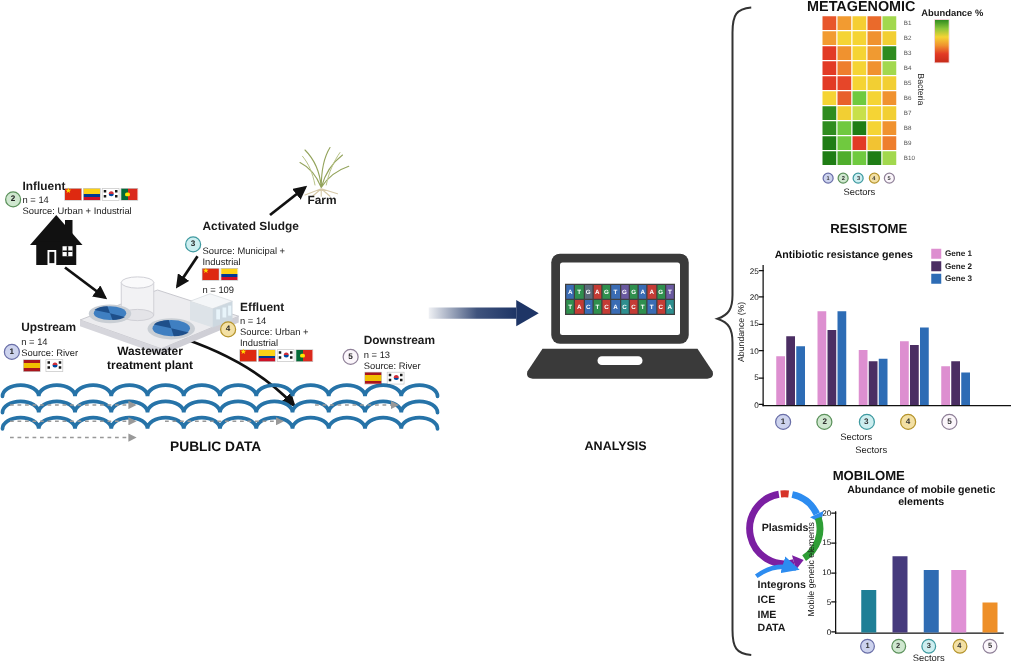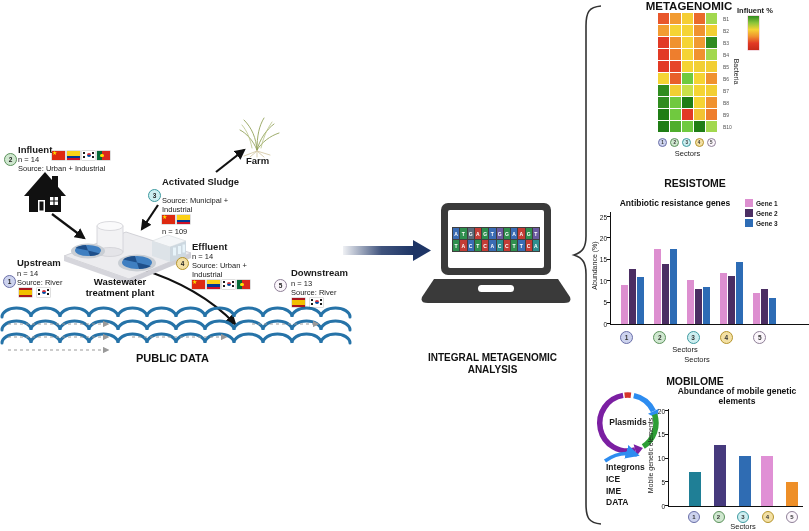--- a/index.html
+++ b/index.html
@@ -220,21 +220,20 @@
     </div>
   </div>
 
   <div class="txt site-name" style="left:246px;top:155px;">Farm</div>
   <div class="txt panel-title" style="left:70px;top:276px;width:100px;font-size:9.5px;line-height:11px;">
     <div>Wastewater</div>
     <div>treatment plant</div>
   </div>
   <div class="txt panel-title" style="left:120px;top:352px;width:105px;font-size:11px;">PUBLIC DATA</div>
   <div class="txt panel-title" style="left:420px;top:352px;width:145px;font-size:10px;line-height:12px;">
-    <div>INTEGRAL METAGENOMIC</div>
     <div>ANALYSIS</div>
   </div>
 
   <div class="dna" style="left:452px;top:227px;width:86px;">
     <div class="dna-row" id="dna-top">
         <span class="dna-tile" style="background: rgb(58, 108, 180);">A</span>
         <span class="dna-tile" style="background: rgb(47, 143, 78);">T</span>
         <span class="dna-tile" style="background: rgb(90, 106, 122);">G</span>
         <span class="dna-tile" style="background: rgb(196, 60, 53);">A</span>
         <span class="dna-tile" style="background: rgb(47, 143, 78);">G</span>
@@ -256,21 +255,21 @@
         <span class="dna-tile" style="background: rgb(46, 143, 143);">C</span>
         <span class="dna-tile" style="background: rgb(196, 60, 53);">C</span>
         <span class="dna-tile" style="background: rgb(47, 143, 78);">T</span>
         <span class="dna-tile" style="background: rgb(58, 108, 180);">T</span>
         <span class="dna-tile" style="background: rgb(196, 60, 53);">C</span>
         <span class="dna-tile" style="background: rgb(46, 143, 143);">A</span>
       </div>
   </div>
 
   <div class="txt panel-title" style="left:629px;top:0;width:120px;font-size:11.5px;">METAGENOMIC</div>
-  <div class="txt" style="left:737px;top:6px;font-size:7.5px;font-weight:bold;">Influent %</div>
+  <div class="txt" style="left:737px;top:6px;font-size:7.5px;font-weight:bold;">Abundance %</div>
   <div class="legend-grad" style="left:748px;top:16px;"></div>
   <div class="hm-grid" id="hm-grid" style="left:658px;top:13px;">
       <div class="hm-cell" style="background: rgb(232, 86, 43);"></div>
       <div class="hm-cell" style="background: rgb(242, 155, 49);"></div>
       <div class="hm-cell" style="background: rgb(245, 206, 51);"></div>
       <div class="hm-cell" style="background: rgb(234, 106, 43);"></div>
       <div class="hm-cell" style="background: rgb(162, 216, 78);"></div>
       <div class="hm-cell" style="background: rgb(242, 155, 49);"></div>
       <div class="hm-cell" style="background: rgb(245, 212, 52);"></div>
       <div class="hm-cell" style="background: rgb(245, 212, 52);"></div>

